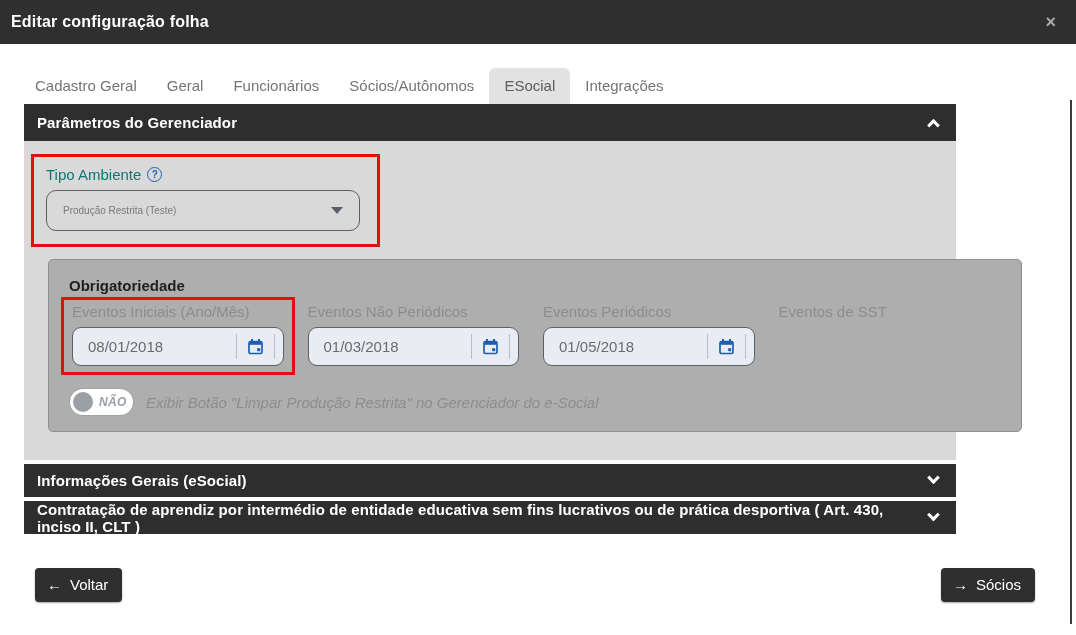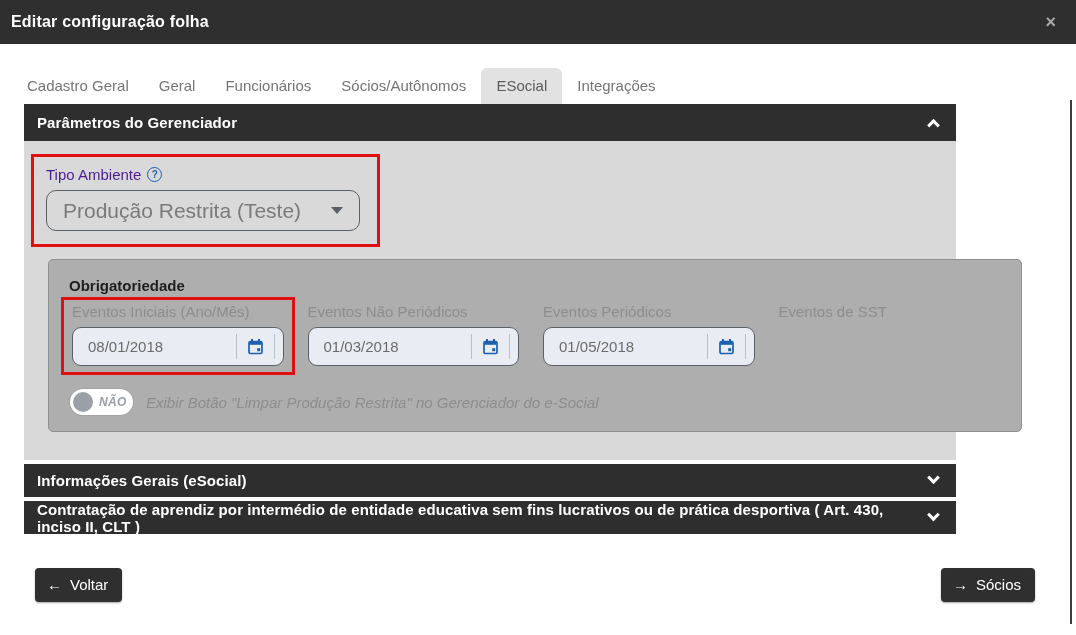--- a/index.html
+++ b/index.html
@@ -12,21 +12,21 @@
     display: flex; align-items: center; justify-content: space-between;
     padding: 0 20px 0 11px;
   }
   .titlebar .title { font-size: 16px; font-weight: bold; letter-spacing: .2px; }
   .titlebar .close { color: #a9a9a9; font-size: 18px; font-weight: bold; cursor: pointer; line-height: 1; }
 
   
   .right-line { position: absolute; top: 100px; right: 4px; width: 2px; height: 524px; background: #3d3d3d; }
 
   
-  .tabs { display: flex; margin-top: 24px; padding-left: 12px; align-items: flex-end; }
+  .tabs { display: flex; margin-top: 24px; padding-left: 20px; align-items: flex-end; }
   .tab {
     font-size: 15px; color: #757575; padding: 9px 15px 10px 15px; cursor: pointer; white-space: nowrap;
   }
   .tab.active {
     background: #e2e2e2; color: #5c5c5c; border-radius: 6px 6px 0 0;
   }
 
   .content-wrap { margin: 0 32px 0 24px; width: 932px; }
 
   
@@ -43,31 +43,31 @@
 
   
   .gray-area { background: #d9d9d9; padding: 13px 0 28px 0; }
 
   
   .redbox1 {
     margin-left: 7px; width: 349px; border: 3px solid #e10f0f;
     padding: 9px 12px 13px 12px;
   }
   .field-label-row { display: flex; align-items: center; gap: 6px; }
-  .amb-label { font-size: 15px; color: #4c1d95; }
+  .amb-label { font-size: 15px; color: #0f766e; }
   .help-icon {
     width: 15px; height: 15px; border: 1.6px solid #1d5fae; border-radius: 50%;
     color: #1d5fae; font-size: 10px; font-weight: bold; display: inline-flex;
     align-items: center; justify-content: center; cursor: pointer;
   }
   .select-box {
     margin-top: 7px; width: 314px; height: 41px; border: 1px solid #596066; border-radius: 10px;
     display: flex; align-items: center; padding: 0 16px; cursor: pointer;
   }
-  .select-box .value { flex: 1; color: #7a7a7a; font-size: 21px; }
+  .select-box .value { flex: 1; color: #7a7a7a; font-size: 10px; }
   .caret-down { width: 0; height: 0; border-left: 6px solid transparent; border-right: 6px solid transparent; border-top: 7px solid #5a5f66; }
 
   
   .obr-panel {
     margin: 12px 22px 0 24px; width: 974px; background: #aeaeae;
     border: 1px solid #8f8f8f; border-radius: 5px; padding: 17px 20px 16px 12px;
   }
   .obr-title { font-size: 15px; font-weight: bold; color: #1e1e1e; padding-left: 8px; }
   .fields { display: grid; grid-template-columns: repeat(4, 1fr); column-gap: 2px; margin-top: 3px; }
   .field { border: 3px solid transparent; padding: 3px 8px 6px 8px; }

